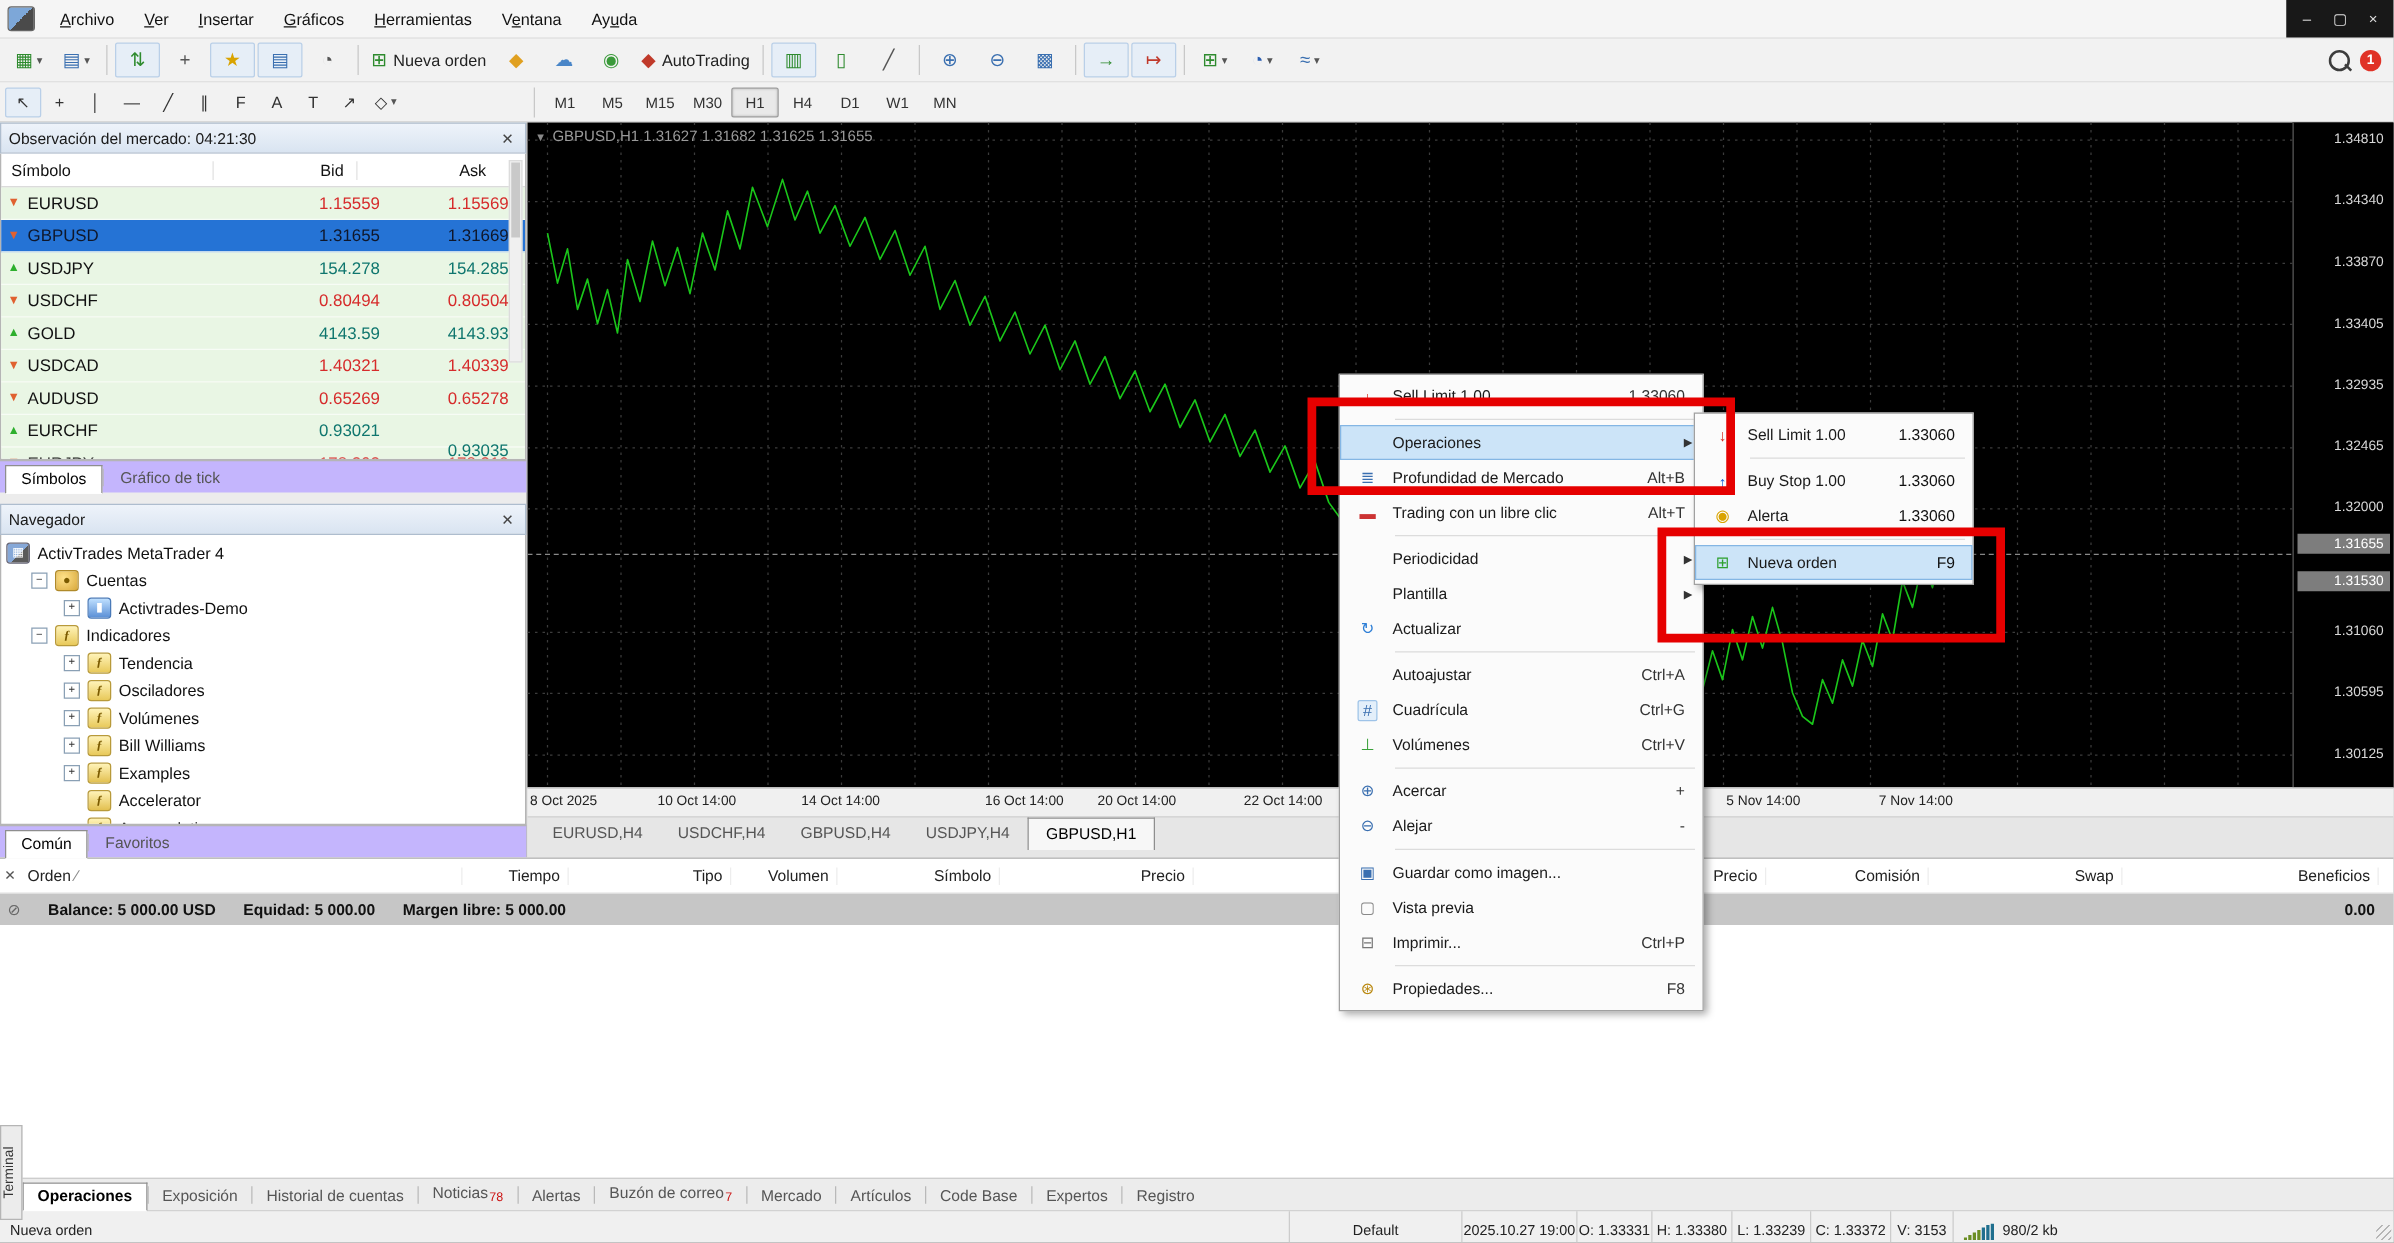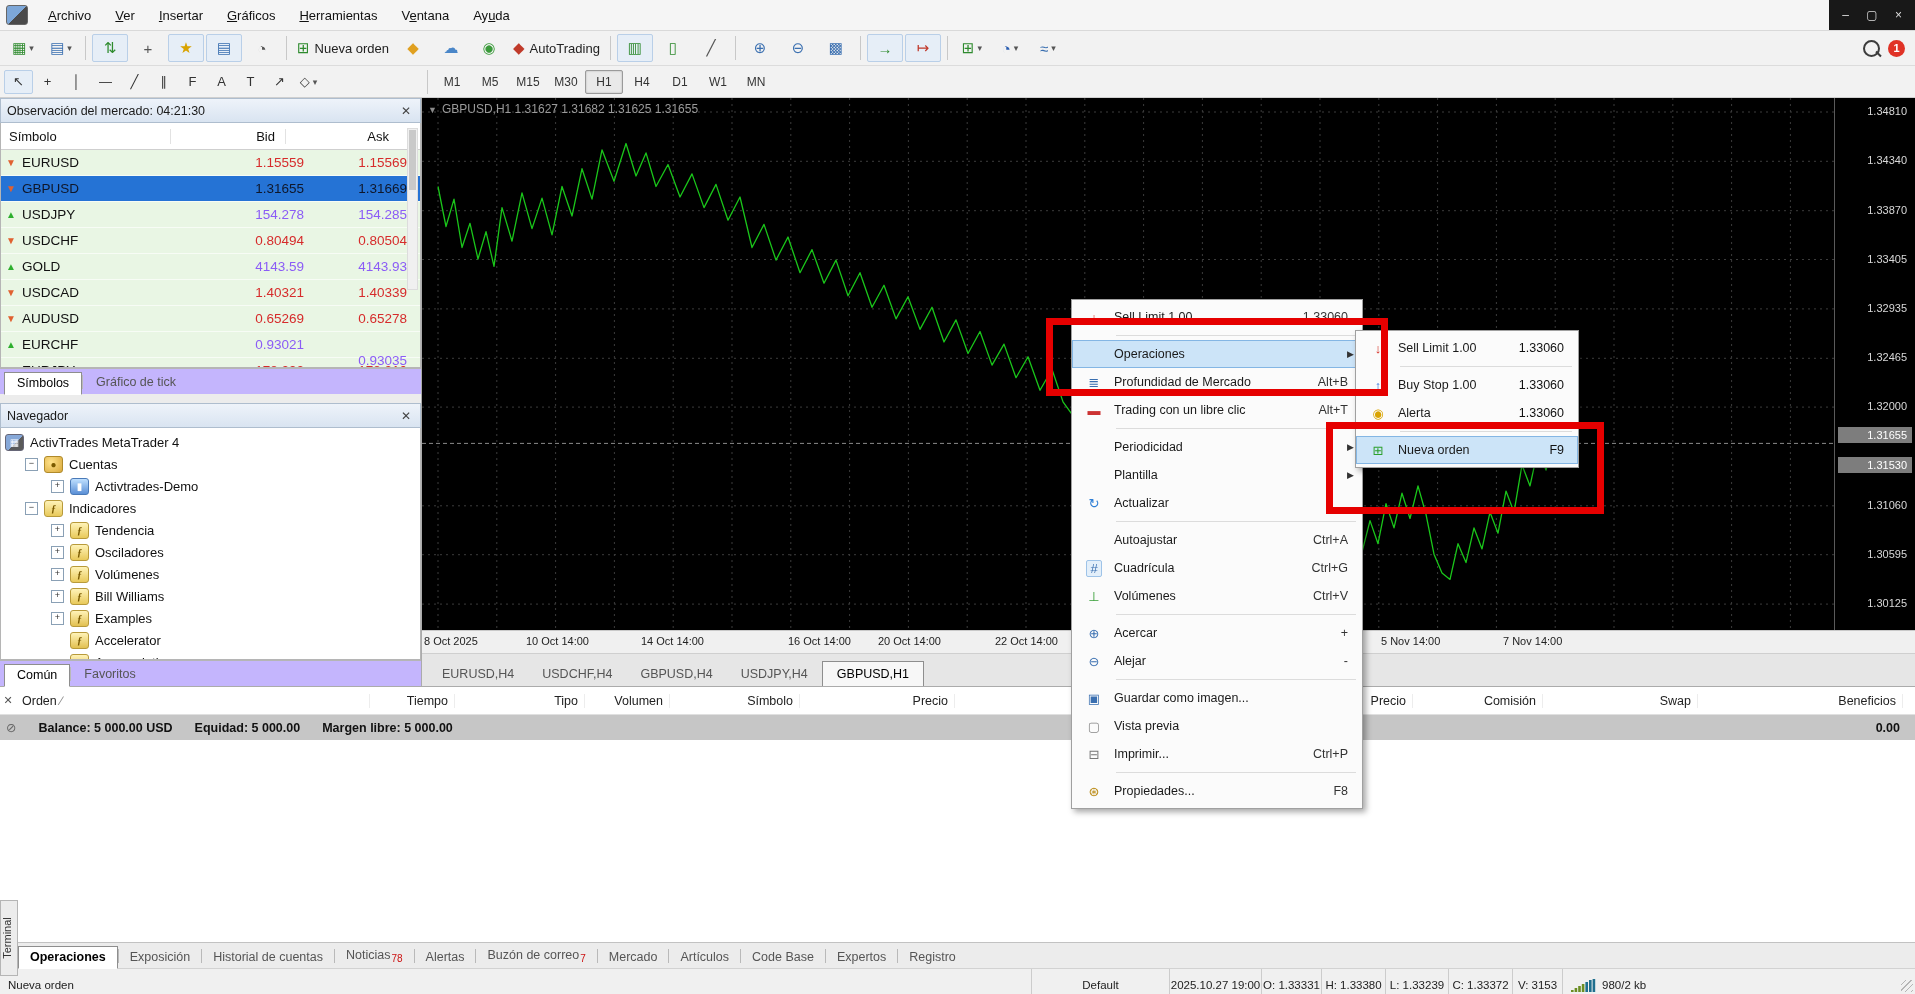--- a/index.html
+++ b/index.html
@@ -57,21 +57,21 @@
   .mw-col-sym{width:170px;padding-left:8px;box-sizing:border-box;border-right:1px solid #e2e2e2;}
   .mw-col-bid{width:115px;text-align:right;padding-right:10px;box-sizing:border-box;border-right:1px solid #e2e2e2;}
   .mw-col-ask{width:113px;text-align:right;padding-right:10px;box-sizing:border-box;}
   .mw-row{display:flex;height:25px;align-items:center;background:#e9f6e4;
           border-bottom:1px solid #f7fcf5;font-size:13.5px;cursor:default;}
   .mw-row .arr{width:16px;margin-left:5px;font-size:10px;}
   .mw-row .sym{width:149px;color:#111;}
   .mw-row.sel{background:#2573d5;}
   .mw-row.sel .sym,.mw-row.sel .bid,.mw-row.sel .ask{color:#0f172a;}
   .bid,.ask{font-weight:500;}
-  .val-red{color:#d62b2b;} .val-blue{color:#8b5cf6;}
+  .val-red{color:#d62b2b;} .val-blue{color:#0f766e;}
   .arr-up{color:#2eaf2e;} .arr-dn{color:#e06130;}
   .mw-partial{height:9px;overflow:hidden;background:#fff;}
   .mw-scroll{position:absolute;right:3px;top:30px;width:9px;height:160px;background:#f0f0f0;
              border:1px solid #dcdcdc;}
   .mw-thumb{margin:1px;height:60px;background:#c9c9c9;}
   .tabrow{height:25px;background:#c4b5fd;display:flex;align-items:flex-end;
           border-top:1px solid #b5b5b5;padding-left:4px;font-size:12.5px;}
   .tab{padding:3px 12px 4px;color:#555;cursor:default;border:1px solid transparent;}
   .tab.active{background:#fff;color:#000;border:1px solid #8e8e8e;border-bottom-color:#fff;
               margin-bottom:-1px;position:relative;z-index:2;}
@@ -103,21 +103,21 @@
   .paxis{position:absolute;right:0;top:0;width:80px;bottom:0;background:#000;
          border-left:1px solid #5a5a5a;}
   .plabel{position:absolute;right:8px;font-size:11px;color:#d8d8d8;}
   .pmarker{position:absolute;left:3px;right:3px;height:16px;background:#7d7d7d;color:#fff;
            font-size:11px;display:flex;align-items:center;justify-content:flex-end;
            padding-right:5px;box-sizing:border-box;}
   .xstrip{position:absolute;left:0;right:0;top:532px;height:23px;background:#f0f0f0;
           border-top:1px solid #c9c9c9;}
   .xlabel{position:absolute;top:4px;font-size:11px;color:#222;white-space:nowrap;}
   .charttabs{position:absolute;left:0;right:0;top:555px;height:33px;background:#e6e6e6;
-             display:flex;align-items:flex-end;padding-left:6px;border-top:1px solid #cfcfcf;
+             display:flex;align-items:flex-start;padding-left:6px;border-top:1px solid #cfcfcf;
              font-size:12.5px;}
   .ctab{padding:5px 14px 6px;color:#555;cursor:default;}
   .ctab.active{background:#f7f7f7;color:#000;border:1px solid #8e8e8e;border-bottom:none;}
   
   .terminal{height:255px;background:#fff;border-top:1px solid #ababab;position:relative;}
   .term-head{display:flex;height:27px;align-items:center;font-size:12.5px;color:#222;
              border-bottom:1px solid #e0e0e0;padding-right:12px;}
   .th-cell{box-sizing:border-box;text-align:right;padding-right:6px;border-right:1px solid #ededed;}
   .th-first{text-align:left;padding-left:6px;}
   .th-close{width:16px;text-align:center;color:#555;font-size:11px;}

